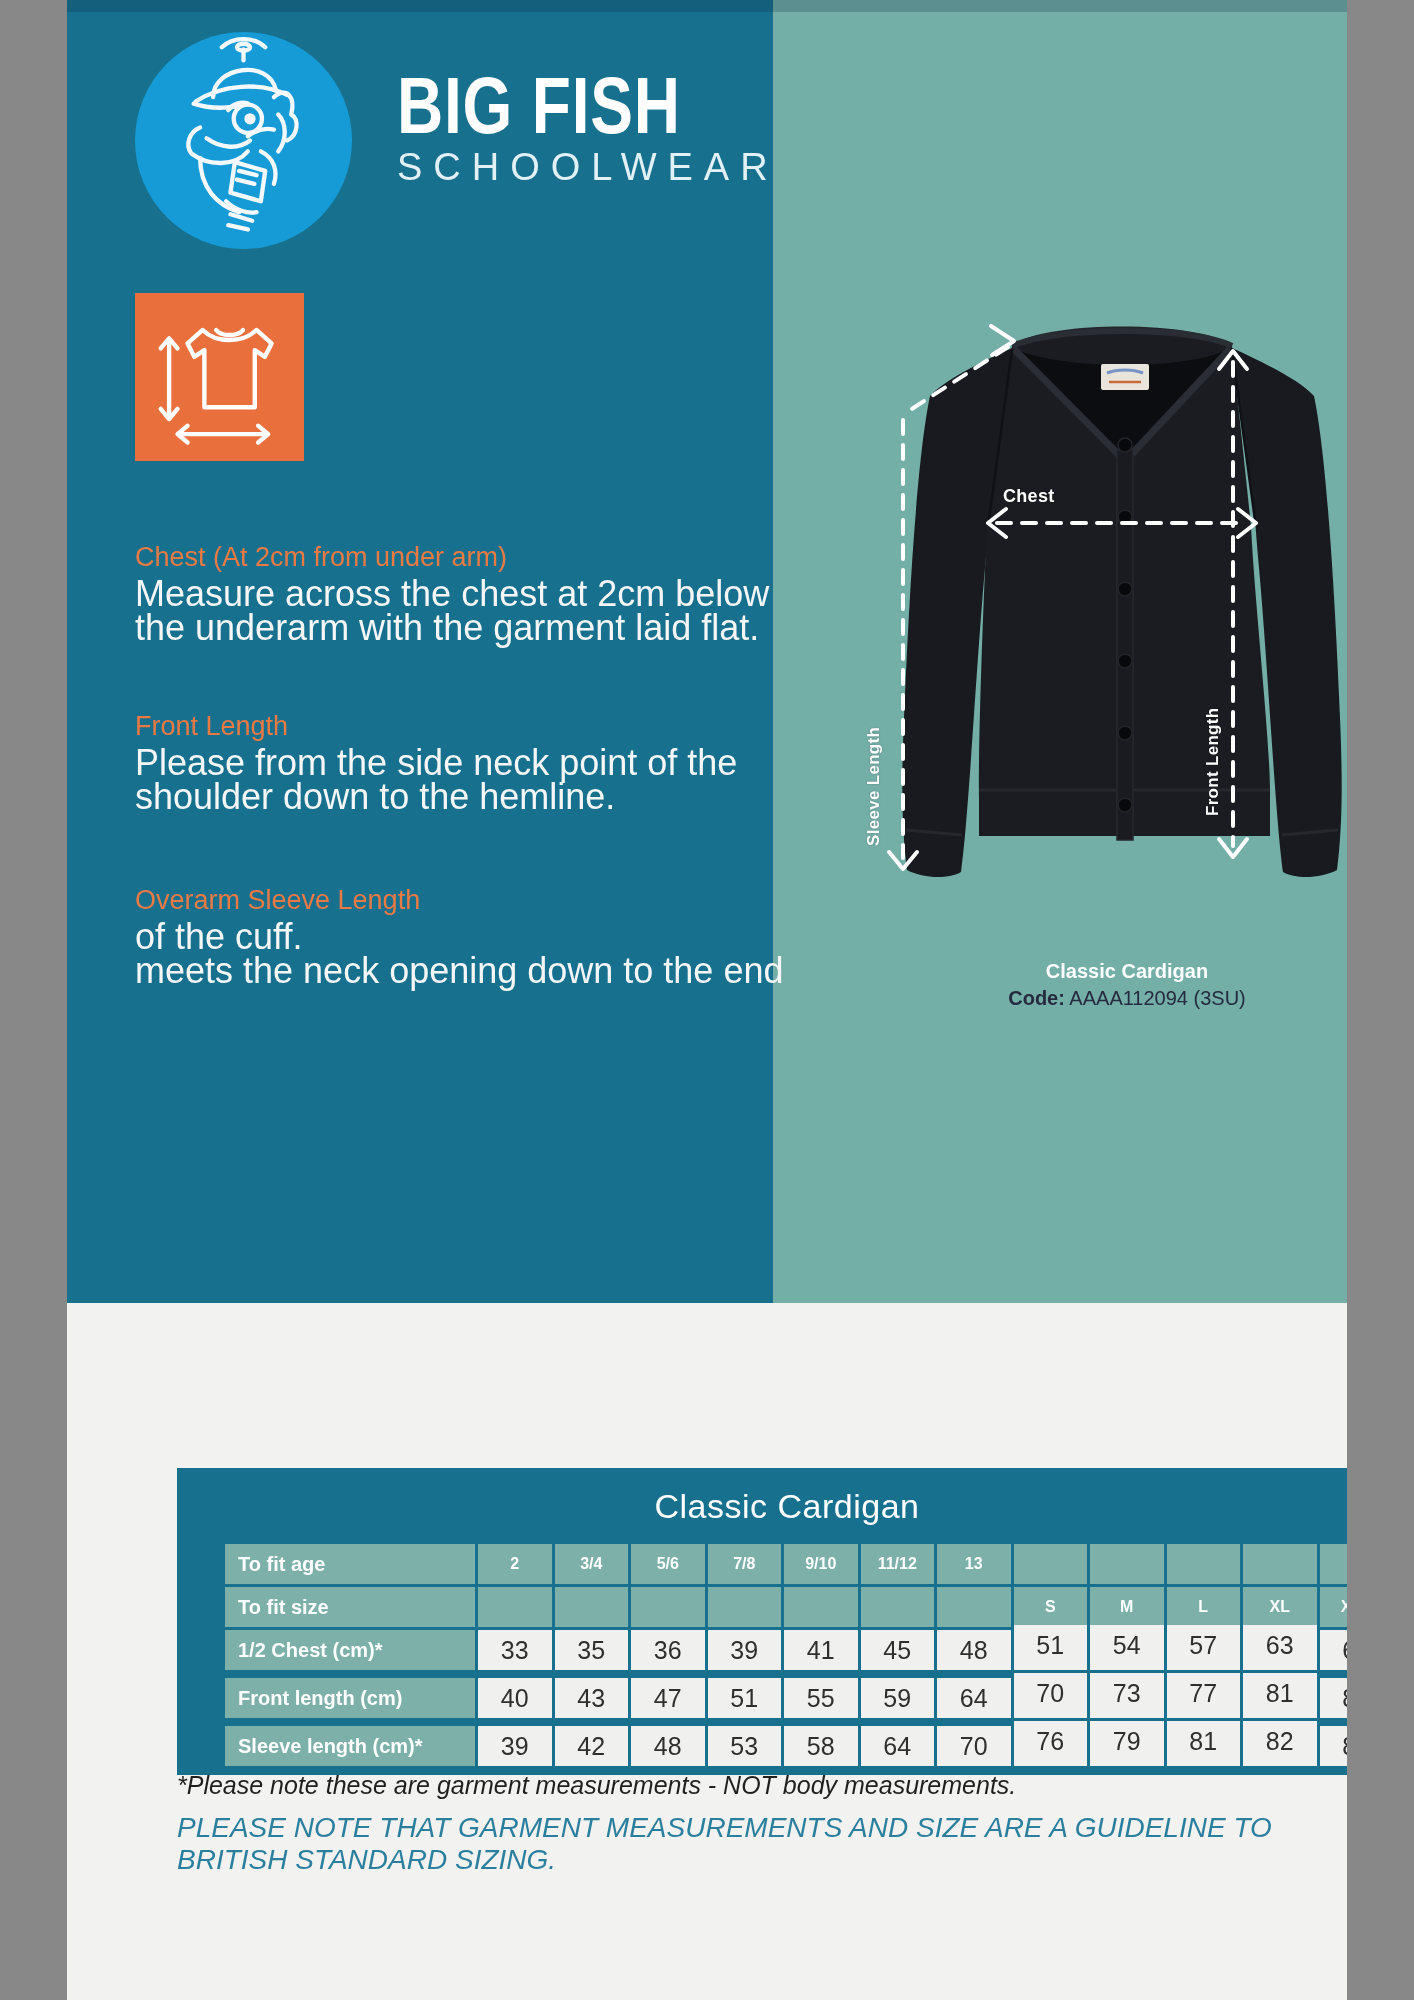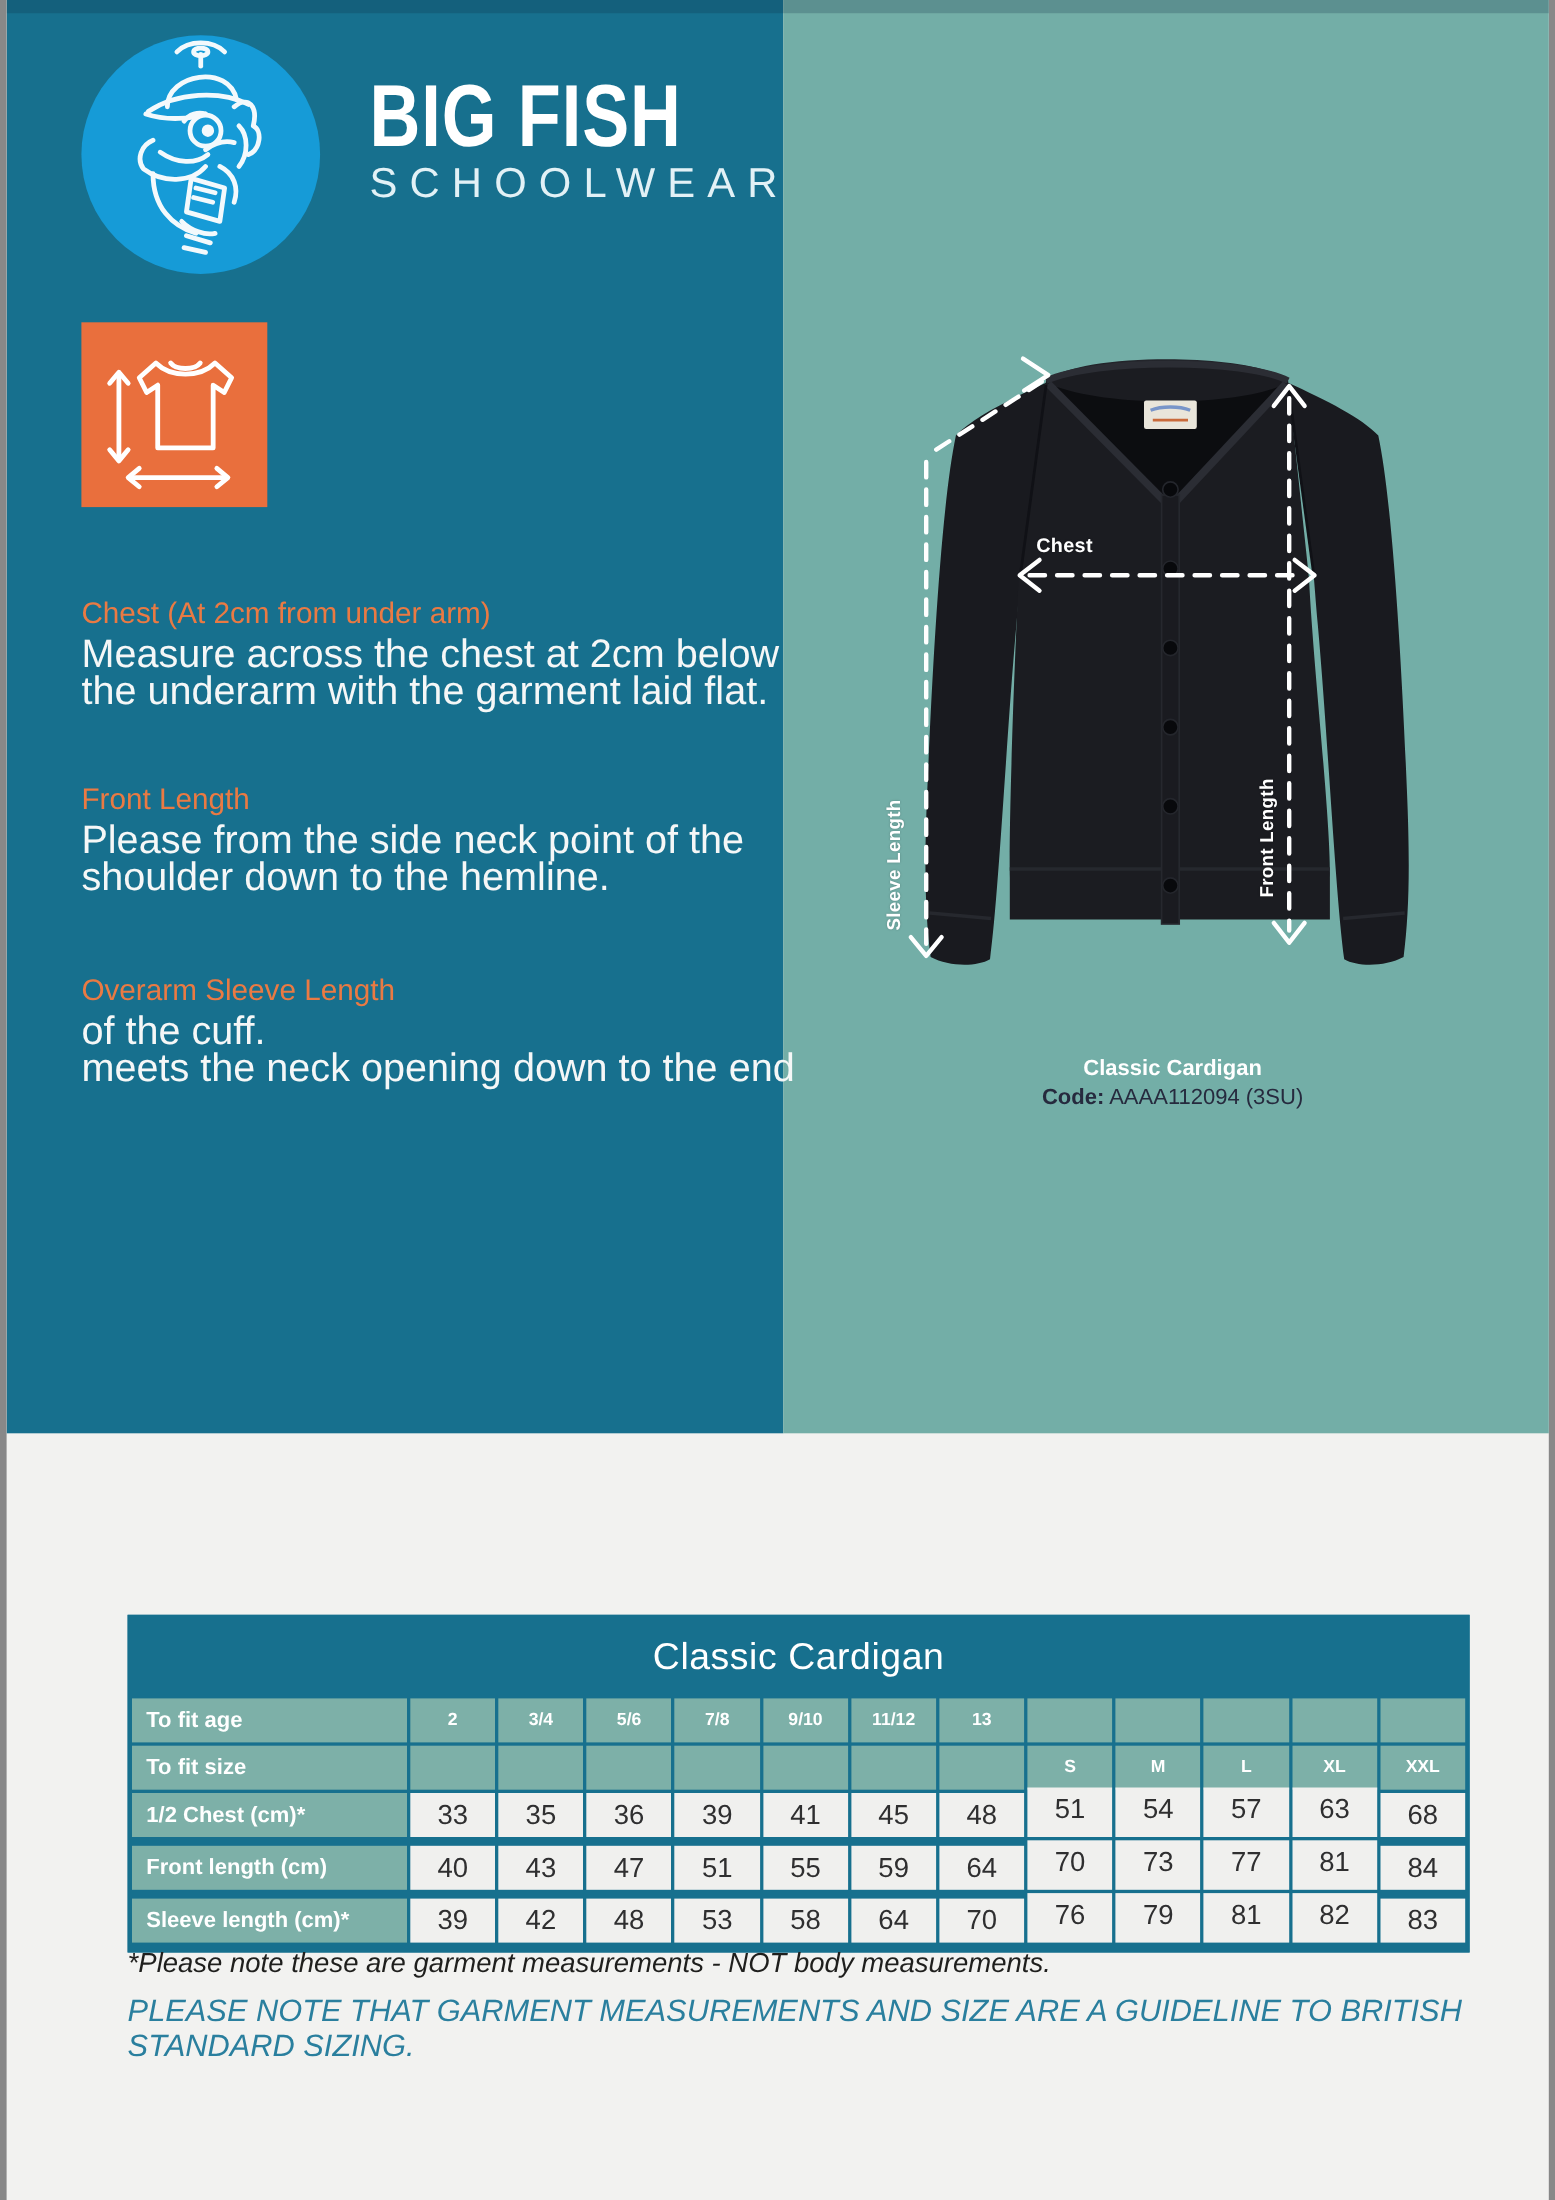--- a/index.html
+++ b/index.html
@@ -12,21 +12,21 @@
     --page-bg:#f2f2f0;
     --cell-bg:#f0f0ee;
     --head-cell-bg:#7db0a8;
     --note-teal:#2a7f9e;
     --code-text:#262a3e;
     --body-white:#f5f7f7;
   }
   *{margin:0;padding:0;box-sizing:border-box;}
   html,body{background:#888;}
   .page{
-    position:relative;width:1402px;height:2000px;margin:0 auto;
+    position:relative;width:1280px;height:2000px;margin:0 auto;
     background:var(--page-bg);overflow:hidden;
     font-family:"Liberation Sans", sans-serif;
   }
   .panel-left{position:absolute;left:0;top:0;width:706px;height:1303px;background:var(--dark-teal);}
   .panel-right{position:absolute;left:706px;top:0;width:708px;height:1303px;background:var(--light-teal);}
   .top-strip{position:absolute;left:0;top:0;width:1414px;height:12px;background:rgba(12,42,62,.22);}
 
   
   .logo-circle{position:absolute;left:68px;top:32px;width:217px;height:217px;border-radius:50%;background:var(--logo-blue);}
   .logo-circle svg{position:absolute;inset:0;}
@@ -77,21 +77,21 @@
 
   
   .size-table{
     position:absolute;left:110px;top:1468px;width:1220px;
     background:var(--dark-teal);padding:3px;border:1px solid var(--dark-teal);
   }
   .size-table .title{
     height:69px;display:flex;align-items:center;justify-content:center;
     color:#fff;font-size:34px;font-weight:400;letter-spacing:.5px;
   }
-  .trow{display:grid;grid-template-columns:250px repeat(12,1fr);gap:3px;margin-top:3px;}
+  .trow{display:grid;grid-template-columns:250px repeat(12,1fr);gap:3px;margin-top:3px;margin-left:44px;}
   .cell{height:40px;display:flex;align-items:center;justify-content:center;overflow:hidden;}
   .cell.label{background:var(--head-cell-bg);color:#fff;font-weight:700;font-size:20px;justify-content:flex-start;padding-left:13px;}
   .cell.head{background:var(--head-cell-bg);color:#fff;font-weight:700;font-size:16px;}
   .cell.data{background:var(--cell-bg);color:#2f2f30;font-size:25px;font-weight:400;}
   .cell.raised{position:relative;top:-5px;height:45px;align-items:flex-start;padding-top:6px;background:var(--cell-bg);}
 
   .footnote-bold{
     position:absolute;left:110px;top:1771px;font-size:25px;font-weight:400;font-style:italic;color:#1f1f1d;
   }
   .footnote-teal{

